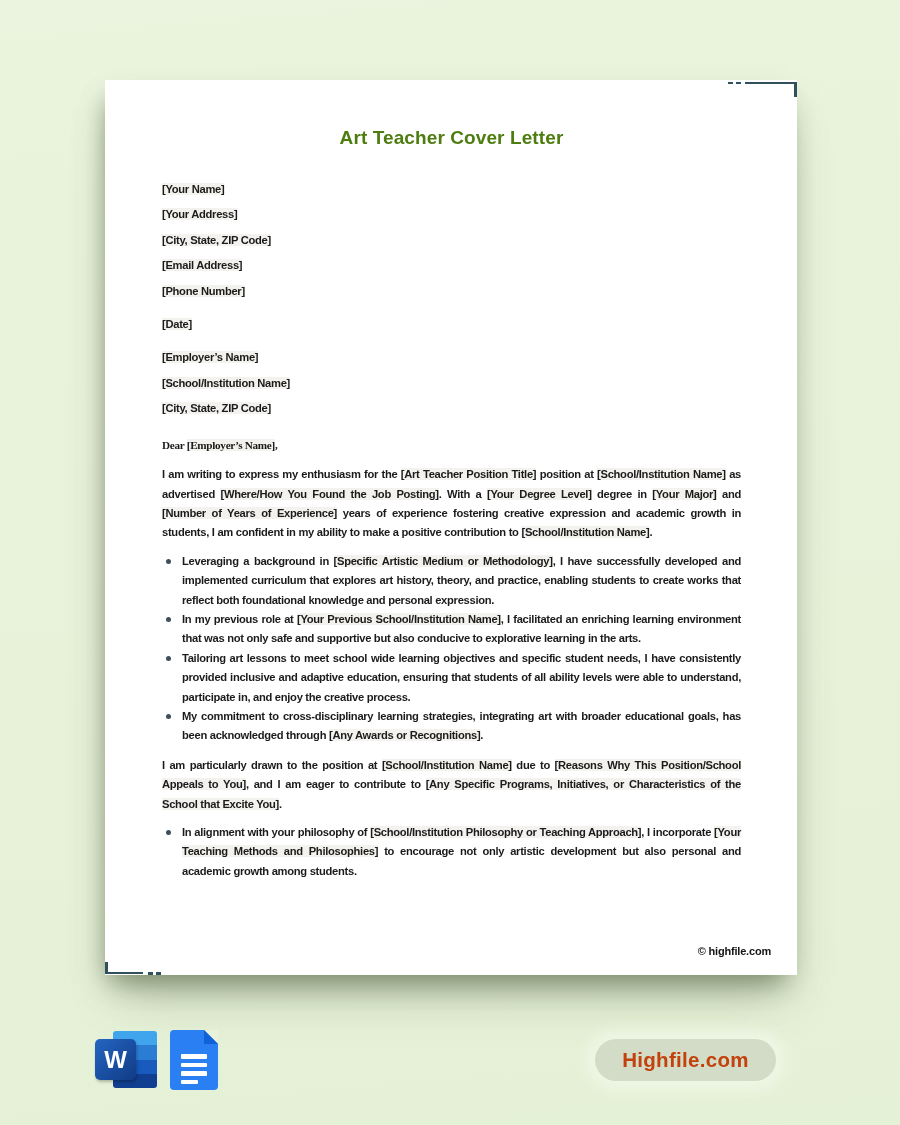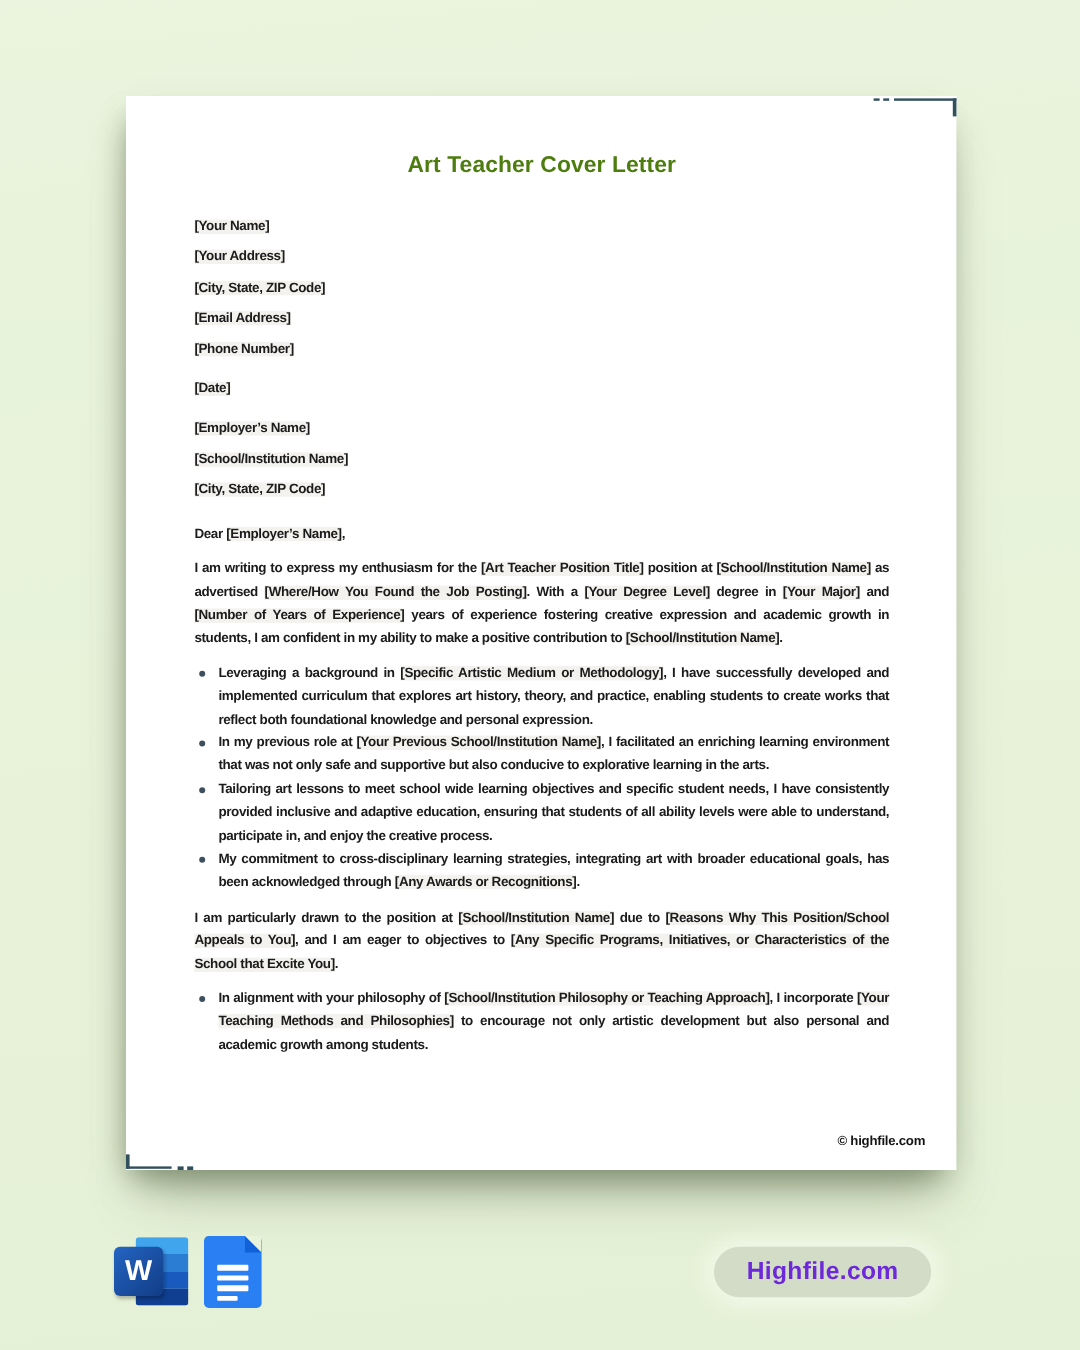--- a/index.html
+++ b/index.html
@@ -28,21 +28,21 @@
   .doc-title {
     padding-top:46px; text-align:center;
     font-size:19px; font-weight:bold; letter-spacing:0.1px;
     color:#4d7c0f; line-height:24px;
   }
   .line-block { }
   .sender-block   { margin-top:27px; }
   .date-block     { margin-top:8px; }
   .recipient-block{ margin-top:8px; }
   .line { line-height:25.4px; }
-  .salutation { margin-top:14px; line-height:19.5px; }
+  .salutation { margin-top:14px; line-height:19.5px;font-family:Liberation Serif, serif; }
   .para { margin-top:10px; line-height:19.4px; text-align:justify; }
   ul.bullets { margin:9px 0 0 0; padding-left:20px; list-style:none; }
   ul.bullets li { position:relative; line-height:19.4px; text-align:justify; }
   ul.bullets li::before {
     content:""; position:absolute; left:-16px; top:7.2px;
     width:5px; height:5px; border-radius:50%; background:#3d4f5c;
   }
   .ph { background:#f4f2ee; }
   .copyright {
     position:absolute; right:26px; bottom:18px;
@@ -100,21 +100,21 @@
   }
   .gdocs-bar { position:absolute; left:11px; height:4.5px; background:#fff; border-radius:1px; }
   .gb1 { top:24px;   width:26px; }
   .gb2 { top:32.5px; width:26px; }
   .gb3 { top:41px;   width:26px; }
   .gb4 { top:49.5px; width:17px; }
 
   .brand-badge {
     position:absolute; left:595px; top:1039px; width:181px; height:42px;
     border-radius:21px; background:#d3dcc6;
-    color:#6d28d9; font-size:20.5px; font-weight:bold; letter-spacing:0.3px;
+    color:#c2410c; font-size:20.5px; font-weight:bold; letter-spacing:0.3px;
     display:flex; align-items:center; justify-content:center;
     box-shadow:0 0 16px 8px rgba(250,253,245,0.55);
     cursor:pointer;
   }
 </style>
 </head>
 <body>
 
 <div class="page">
 
@@ -150,21 +150,21 @@
 
     <div class="para"><span>I am writing to express my enthusiasm for the </span><span class="ph">[Art Teacher Position Title]</span><span> position at </span><span class="ph">[School/Institution Name]</span><span> as advertised </span><span class="ph">[Where/How You Found the Job Posting]</span><span>. With a </span><span class="ph">[Your Degree Level]</span><span> degree in </span><span class="ph">[Your Major]</span><span> and </span><span class="ph">[Number of Years of Experience]</span><span> years of experience fostering creative expression and academic growth in students, I am confident in my ability to make a positive contribution to </span><span class="ph">[School/Institution Name]</span><span>.</span></div>
 
     <ul class="bullets">
         <li><span>Leveraging a background in </span><span class="ph">[Specific Artistic Medium or Methodology]</span><span>, I have successfully developed and implemented curriculum that explores art history, theory, and practice, enabling students to create works that reflect both foundational knowledge and personal expression.</span></li>
         <li><span>In my previous role at </span><span class="ph">[Your Previous School/Institution Name]</span><span>, I facilitated an enriching learning environment that was not only safe and supportive but also conducive to explorative learning in the arts.</span></li>
         <li><span>Tailoring art lessons to meet school wide learning objectives and specific student needs, I have consistently provided inclusive and adaptive education, ensuring that students of all ability levels were able to understand, participate in, and enjoy the creative process.</span></li>
         <li><span>My commitment to cross-disciplinary learning strategies, integrating art with broader educational goals, has been acknowledged through </span><span class="ph">[Any Awards or Recognitions]</span><span>.</span></li>
       </ul>
 
-    <div class="para"><span>I am particularly drawn to the position at </span><span class="ph">[School/Institution Name]</span><span> due to </span><span class="ph">[Reasons Why This Position/School Appeals to You]</span><span>, and I am eager to objectives to </span><span class="ph">[Any Specific Programs, Initiatives, or Characteristics of the School that Excite You]</span><span>.</span></div>
+    <div class="para"><span>I am particularly drawn to the position at </span><span class="ph">[School/Institution Name]</span><span> due to </span><span class="ph">[Reasons Why This Position/School Appeals to You]</span><span>, and I am eager to contribute to </span><span class="ph">[Any Specific Programs, Initiatives, or Characteristics of the School that Excite You]</span><span>.</span></div>
 
     <ul class="bullets">
         <li><span>In alignment with your philosophy of </span><span class="ph">[School/Institution Philosophy or Teaching Approach]</span><span>, I incorporate </span><span class="ph">[Your Teaching Methods and Philosophies]</span><span> to encourage not only artistic development but also personal and academic growth among students.</span></li>
       </ul>
   </div>
 
   <div class="copyright">© highfile.com</div>
 </div>
 
 <div class="word-icon">

